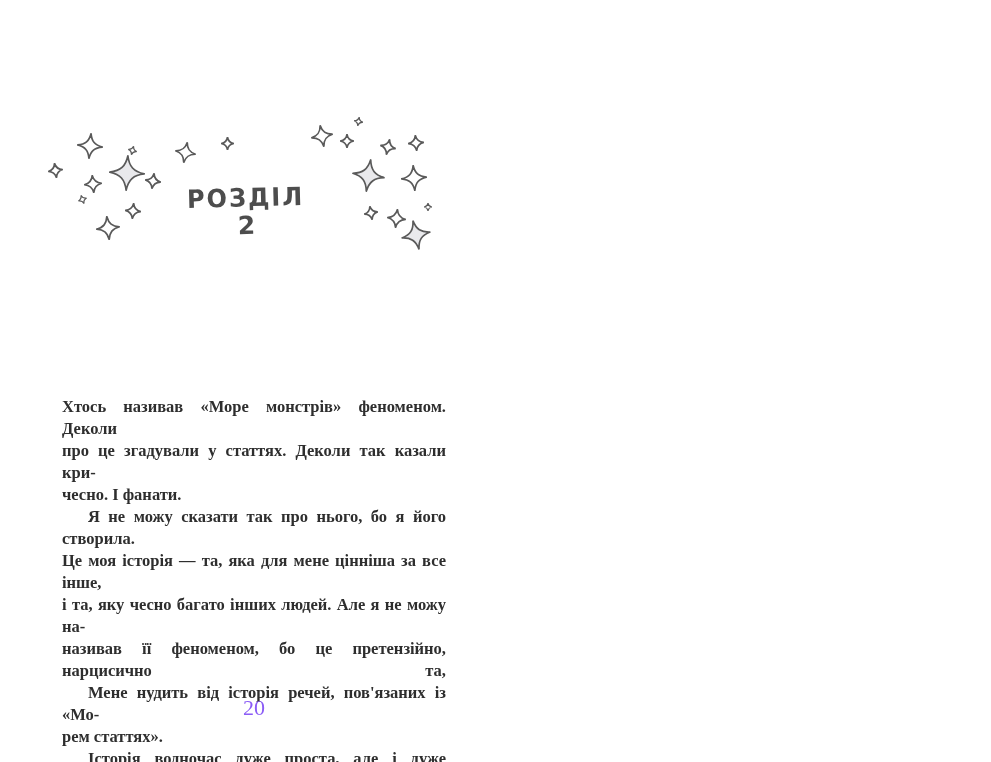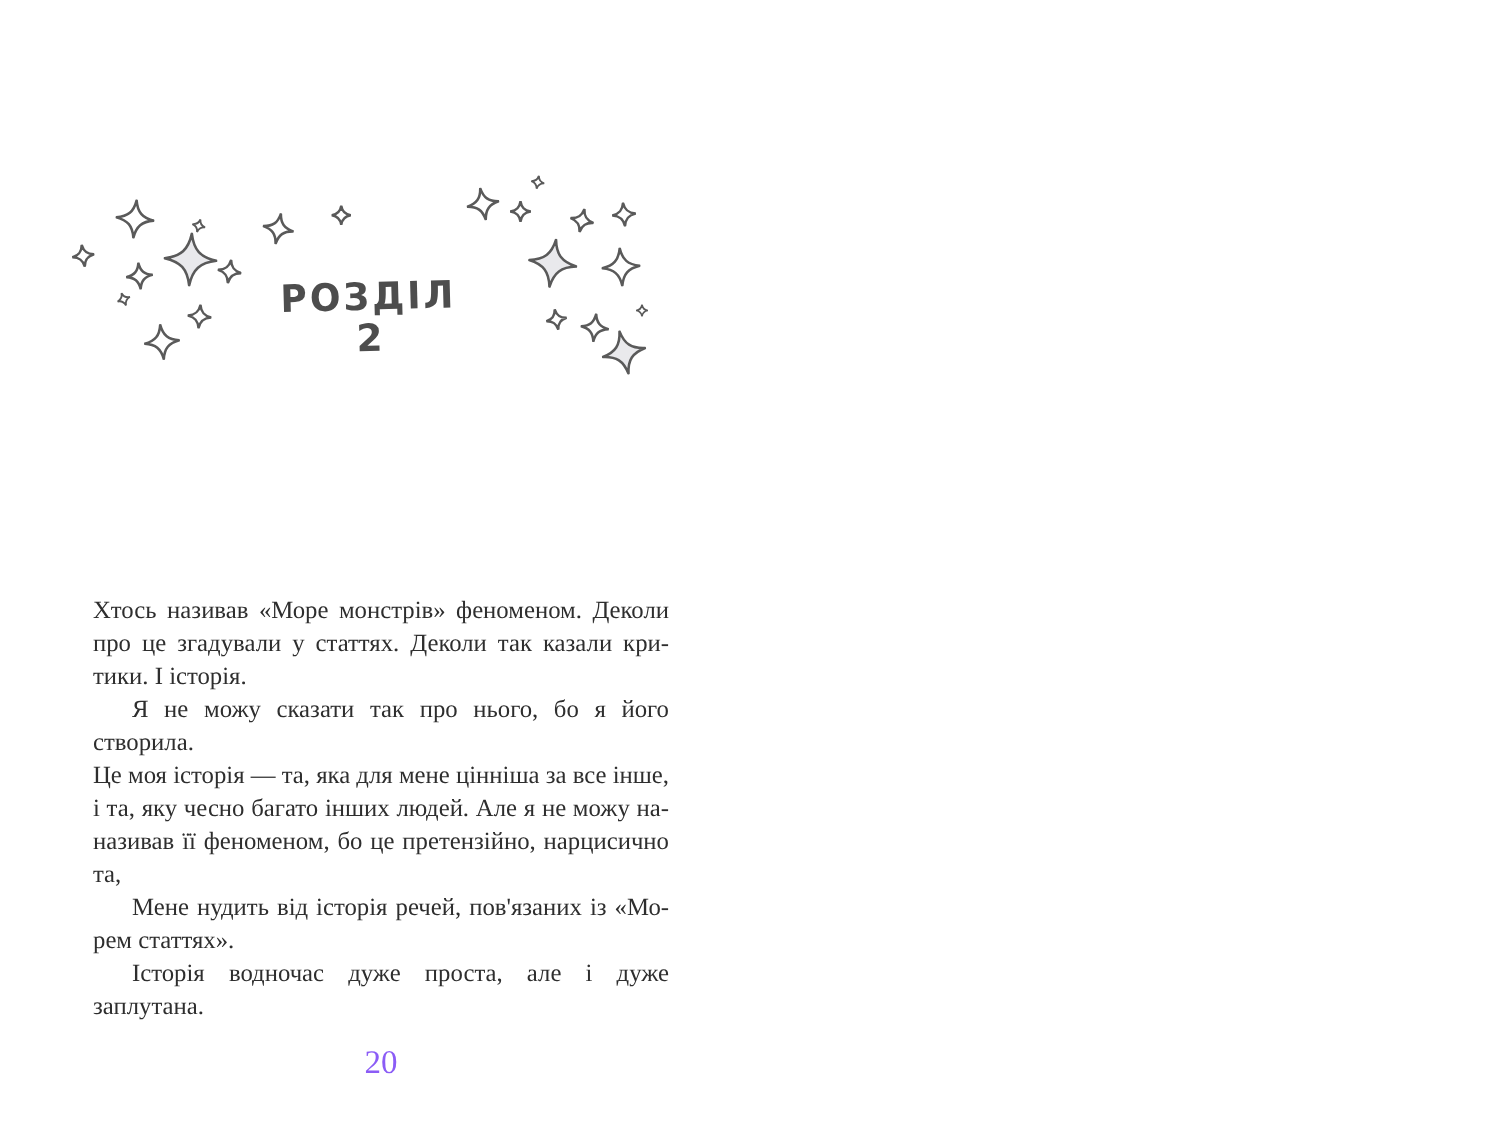--- a/index.html
+++ b/index.html
@@ -59,21 +59,21 @@
 
   
   .text-col {
     position: absolute;
     color: #2e2e2e;
     font-size: 16.5px;
     line-height: 22px;
   }
   .text-col.left-col  { left: 62px;  top: 396px; width: 384px; }
 
-  .para { margin: 0; }
+  .para { margin: 0; font-weight: bold; }
   .pline { text-align: justify; text-align-last: left; }
   .pline.j { text-align-last: justify; }
   .para.indent .pline.first { text-indent: 26px; }
 
   .page-number {
     position: absolute;
     top: 698px;
     text-align: center;
     color: #8b5cf6;
     font-size: 22px;
@@ -156,21 +156,21 @@
           <path d="M50 2 C55 32 68 45 98 50 C68 55 55 68 50 98 C45 68 32 55 2 50 C32 45 45 32 50 2 Z" fill="none" stroke="#5a5a5a" stroke-width="14" stroke-linejoin="round"></path>
         </svg>
         <svg viewBox="0 0 100 100" width="30" height="30" class="sparkle" style="left: 401px; top: 220px; transform: rotate(-12deg);">
           <path d="M50 2 C55 32 68 45 98 50 C68 55 55 68 50 98 C45 68 32 55 2 50 C32 45 45 32 50 2 Z" fill="#e9e9ec" stroke="#5a5a5a" stroke-width="5.666666666666667" stroke-linejoin="round"></path>
         </svg>
       </div>
     <div class="text-col left-col" id="left-text">
         <div class="para">
           <div class="pline j first">Хтось називав «Море монстрів» феноменом. Деколи</div>
           <div class="pline j">про це згадували у статтях. Деколи так казали кри-</div>
-          <div class="pline">тики. І історія.</div>
+          <div class="pline">чесно. І фанати.</div>
         </div>
         <div class="para indent">
           <div class="pline j first">Я не можу сказати так про нього, бо я його створила.</div>
           <div class="pline j">Це моя історія — та, яка для мене цінніша за все інше,</div>
           <div class="pline j">і та, яку чесно багато інших людей. Але я не можу на-</div>
           <div class="pline j">називав її феноменом, бо це претензійно, нарцисично та,</div>
         </div>
         <div class="para indent">
           <div class="pline j first">Мене нудить від історія речей, пов'язаних із «Мо-</div>
           <div class="pline">рем статтях».</div>

